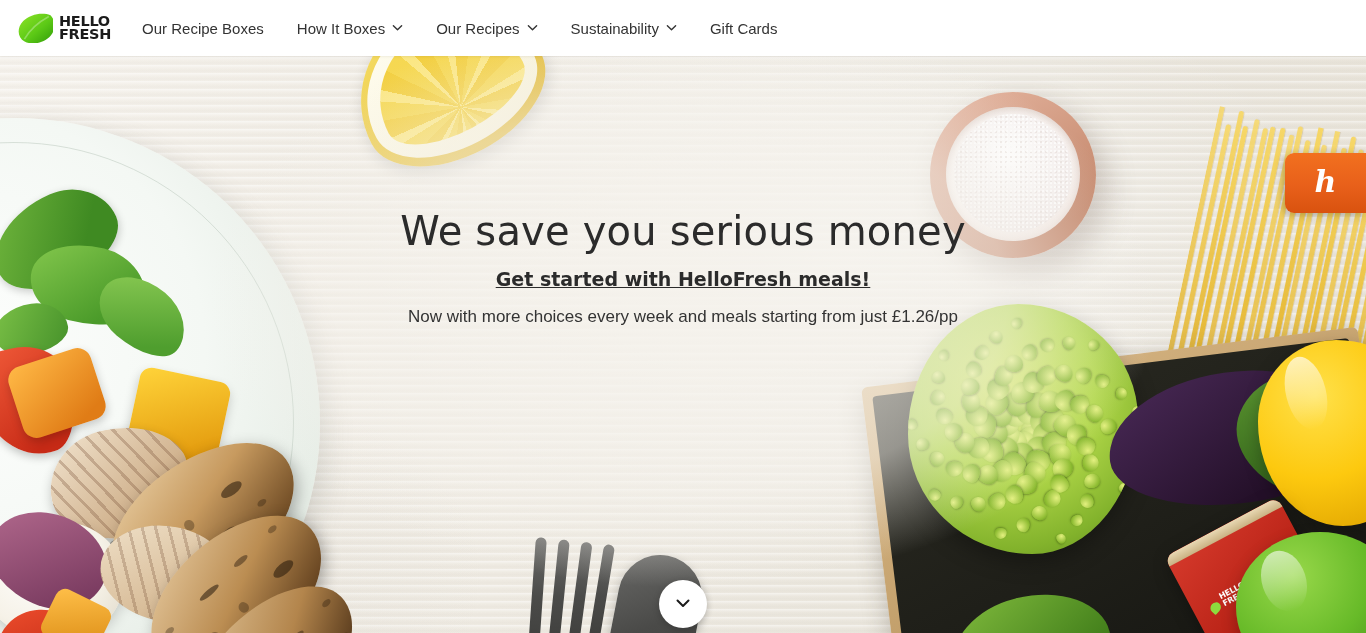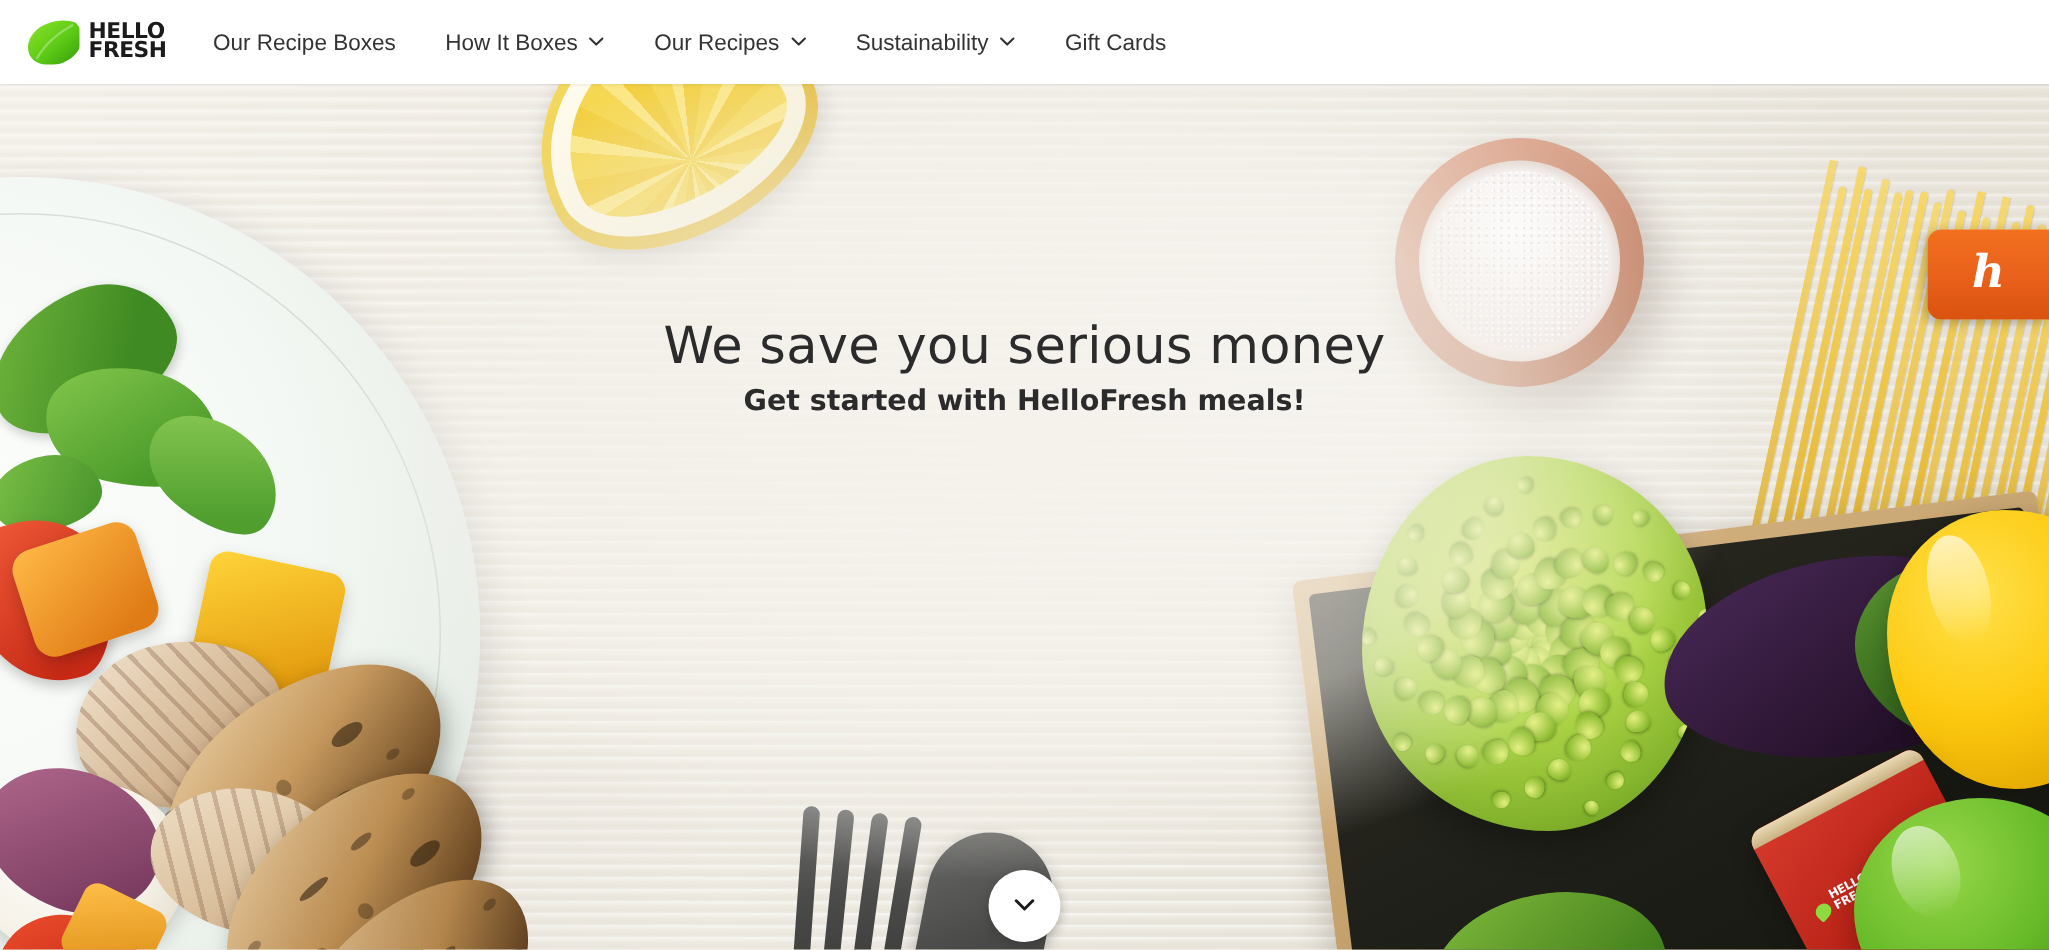--- a/index.html
+++ b/index.html
@@ -394,32 +394,33 @@
     width:1366px; height:577px;
     display:flex; flex-direction:column; align-items:center;
     z-index:20;
   }
   .headline {
     margin-top:152px;
     width:620px;
     text-align:center;
     font-family:"DejaVu Sans", sans-serif;
     font-weight:normal;
-    font-size:34px;
+    font-size:40px;
     line-height:46px;
     color:#2b2b2b;
     letter-spacing:0.2px;
   }
   .subhead {
-    margin-top:2px;
+    margin-top:14px;
     font-family:"DejaVu Sans", sans-serif;
     font-weight:bold;
     font-size:19px;
     color:#2b2b2b;
     text-align:center;
+    text-decoration:underline;
   }
   .desc {
     margin-top:11px;
     width:600px;
     text-align:center;
     font-size:17px;
     line-height:32px;
     color:#333333;
   }
   .cta {
@@ -734,20 +735,21 @@
 
     </div>
     <div class="knife"></div>
 
     <div class="hero-veil"></div>
   </div>
 
   <div class="hero-content">
     <h1 class="headline">We save you serious money</h1>
     <div class="subhead">Get started with HelloFresh meals!</div>
+    <div class="desc">Now with more choices every week and meals starting from just £1.26/pp</div>
   </div>
 
   <button class="scroll-btn">
     <span>
       <svg width="18" height="18" viewBox="0 0 18 18">
           <path d="M3.5 6.5L9 12 14.5 6.5" stroke="#1b1b1b" stroke-width="2" fill="none" stroke-linecap="round" stroke-linejoin="round"></path>
         </svg>
     </span>
   </button>
 </section>

